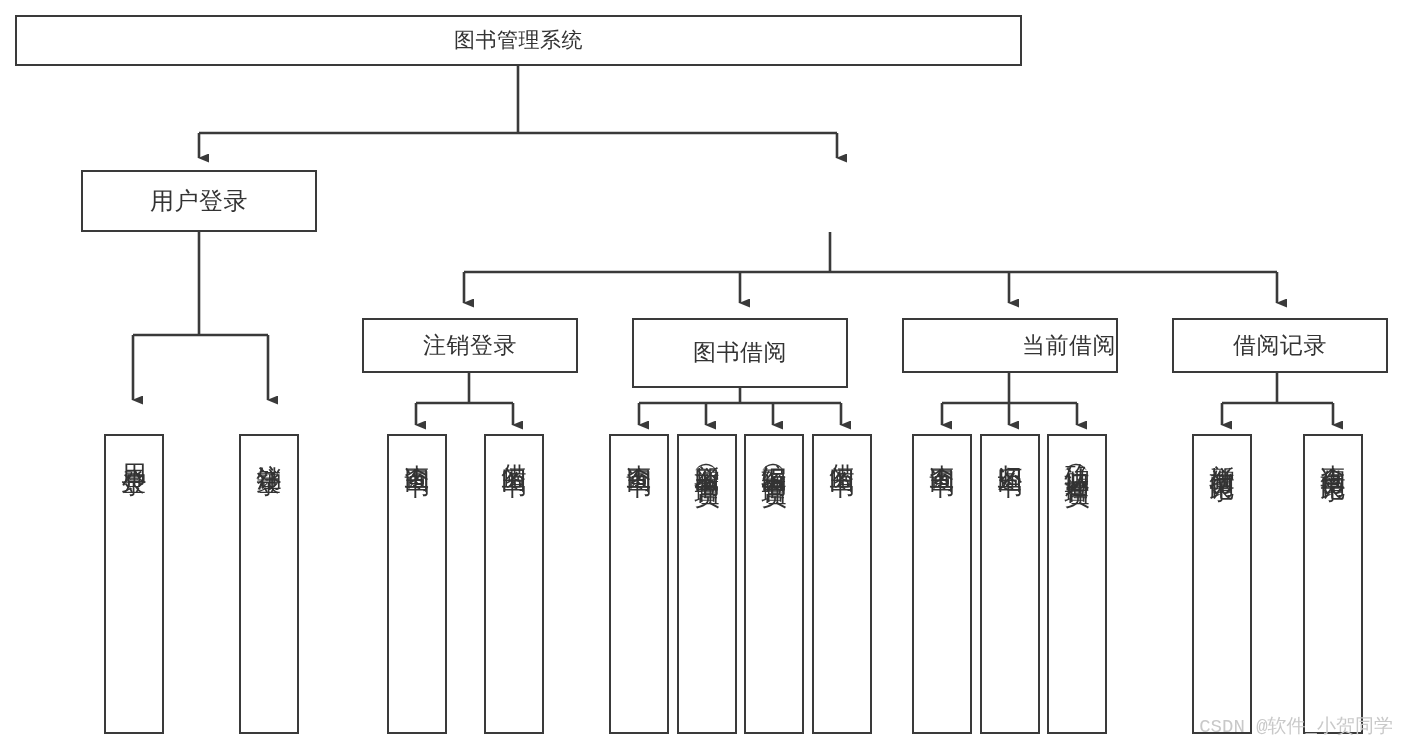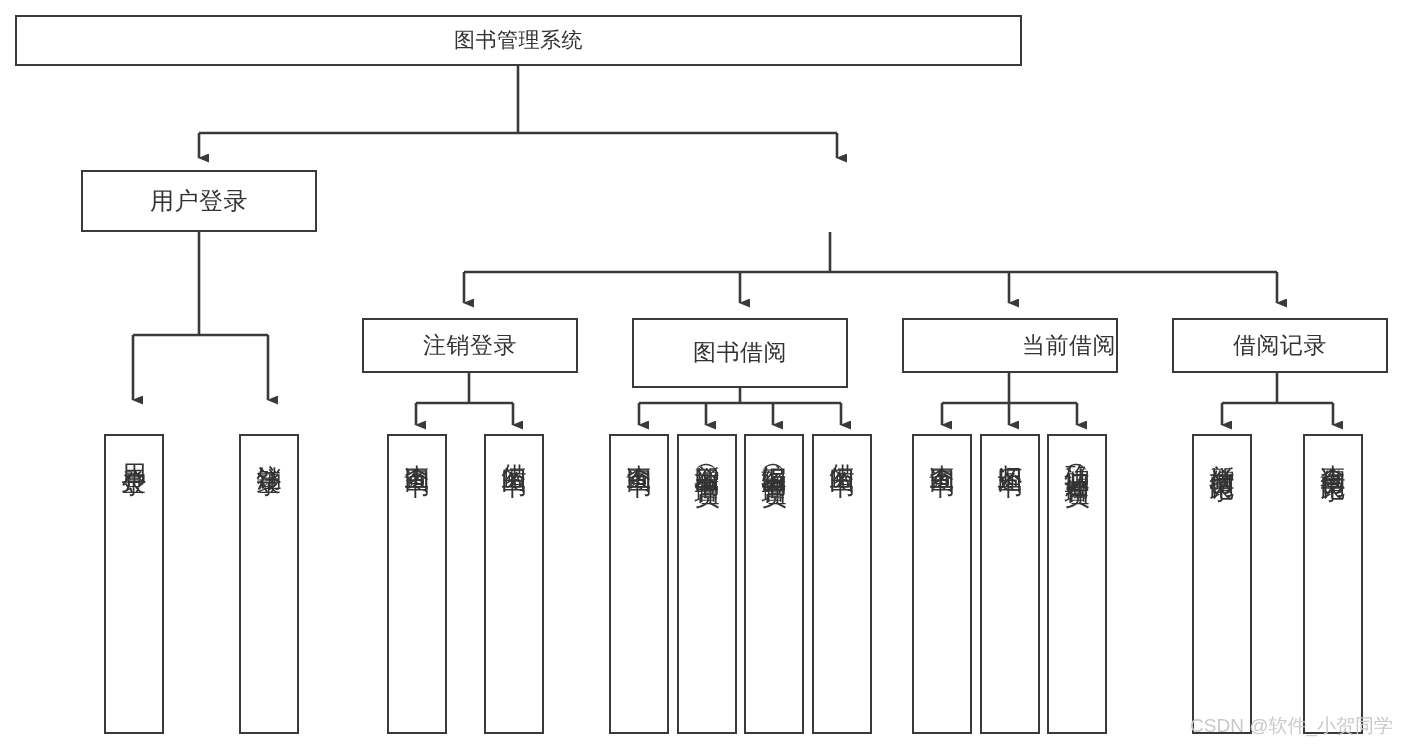--- a/index.html
+++ b/index.html
@@ -57,21 +57,21 @@
     line-height: 1.0;
     letter-spacing: 3px;
     white-space: pre-line;
   }
   .watermark {
     position: absolute;
     right: 12px;
     bottom: 8px;
     font-size: 19px;
     color: #c9c9c9;
-    font-family: Liberation Sans, sans-serif;
+    font-family: Liberation Mono, monospace;
     white-space: nowrap;
     pointer-events: none;
     user-select: none;
   }
 </style>
 </head>
 <body>
 
 <div id="diagram-canvas">
 

